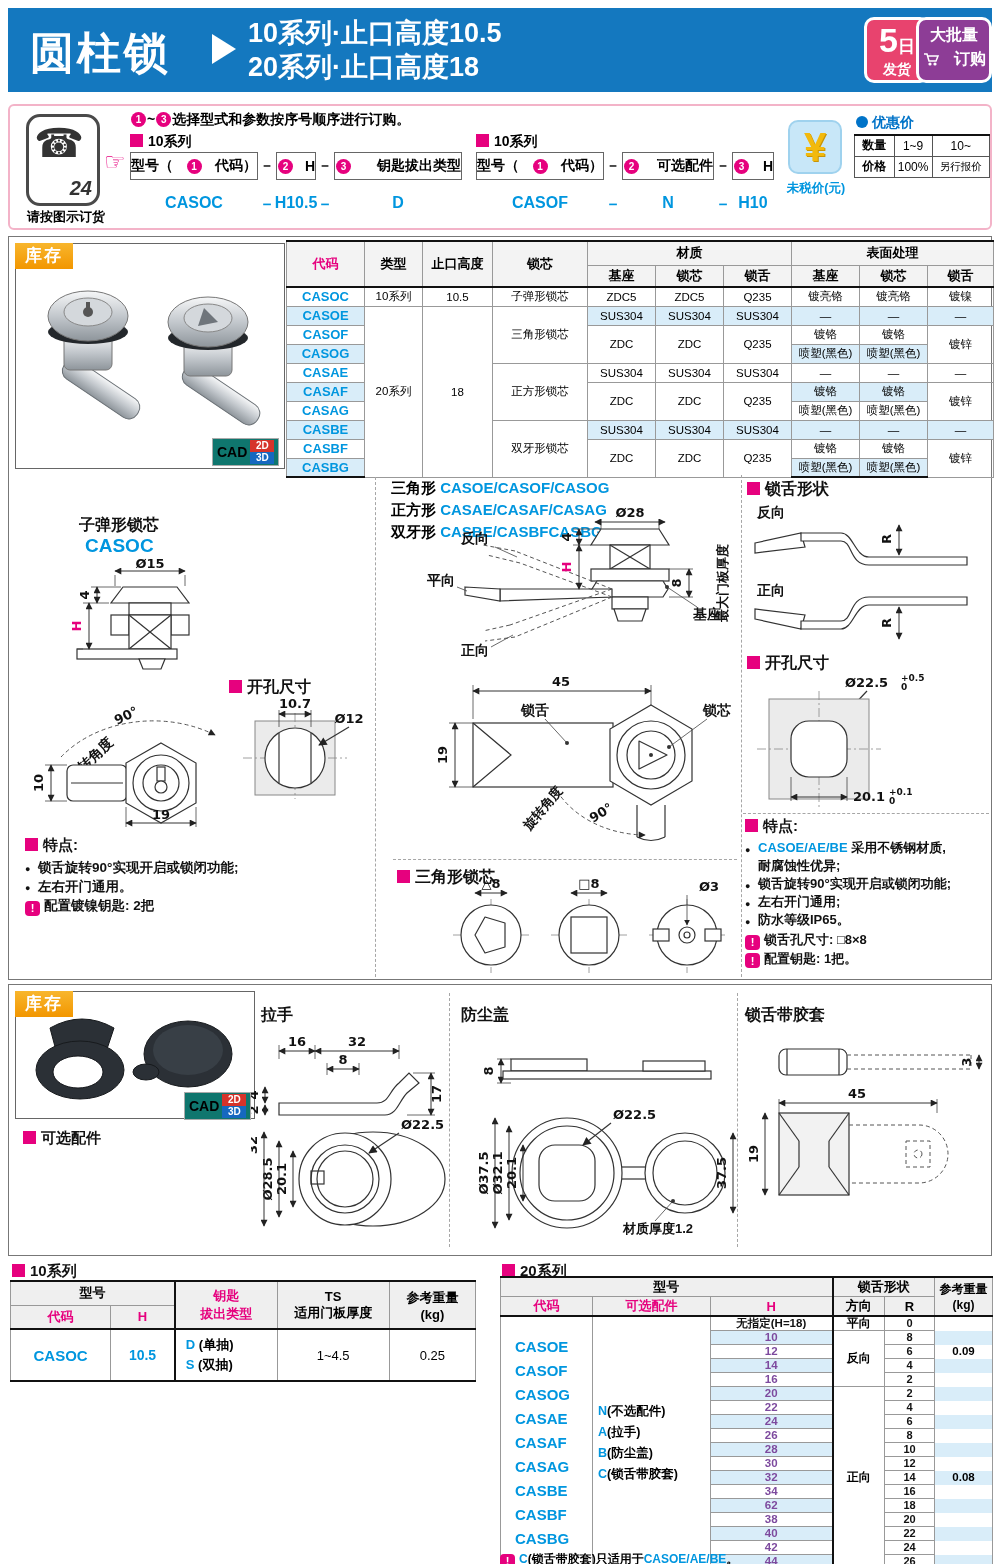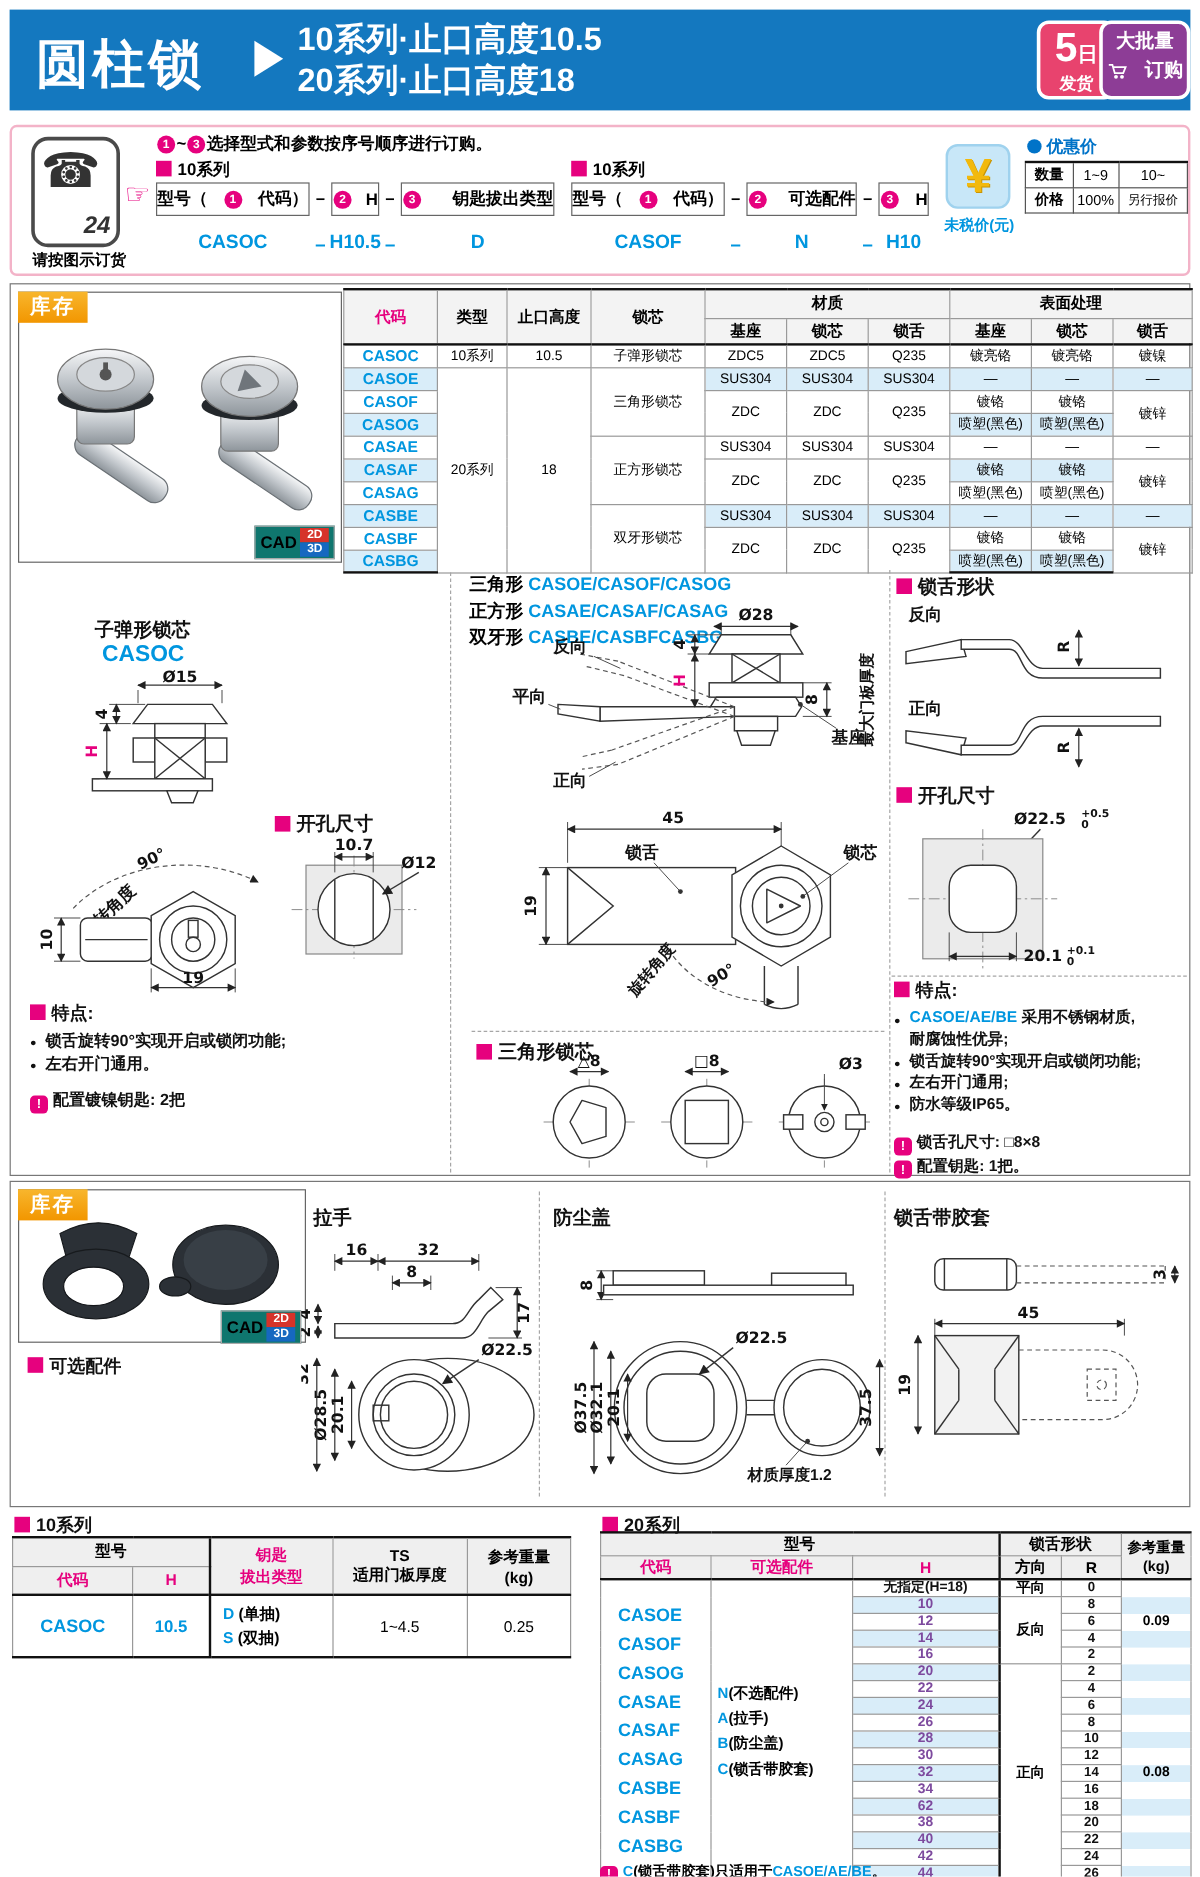--- a/index.html
+++ b/index.html
@@ -443,21 +443,21 @@
       <line class="dim" x1="46" y1="17" x2="78" y2="17" marker-start="url(#aE)" marker-end="url(#aE)"></line>
       <text class="dt" x="62" y="11" text-anchor="middle">10.7</text>
       <line class="ln" x1="116" y1="30" x2="86" y2="48" marker-end="url(#aE)"></line>
       <text class="dt" x="116" y="26" text-anchor="middle">Ø12</text>
     </svg>
 
     <div class="feat" style="left:16px;top:598px;width:350px">
       <div class="ttl"><span class="sq"></span><span>特点:</span></div>
       <div class="bul b">锁舌旋转90°实现开启或锁闭功能;</div>
       <div class="bul b">左右开门通用。</div>
-      <div class="b" style="margin-top:11px"><span class="noteic"></span><span>配置镀镍钥匙: 2把</span></div>
+      <div class="b" style="margin-top:0"><span class="noteic"></span><span>配置镀镍钥匙: 2把</span></div>
     </div>
 
     <div class="abs" style="left:382px;top:240px;font-size:15px;font-weight:bold;line-height:22px">
       <div><span>三角形</span> <span class="blue">CASOE/CASOF/CASOG</span></div>
       <div><span>正方形</span> <span class="blue">CASAE/CASAF/CASAG</span></div>
       <div><span>双牙形</span> <span class="blue">CASBE/CASBFCASBG</span></div>
     </div>
 
     <svg class="abs" style="left:396px;top:266px" width="345" height="160" viewBox="0 0 345 160">
       <line class="ext" x1="196" y1="26" x2="196" y2="16"></line>
@@ -585,21 +585,21 @@
       <text class="ds" x="140" y="135">0</text>
     </svg>
 
     <div class="feat" style="left:736px;top:580px;width:246px;line-height:18px;font-size:13px">
       <div class="ttl"><span class="sq"></span><span>特点:</span></div>
       <div class="bul b"><span class="blue">CASOE/AE/BE</span><span> 采用不锈钢材质,</span></div>
       <div class="b" style="padding-left:13px">耐腐蚀性优异;</div>
       <div class="bul b">锁舌旋转90°实现开启或锁闭功能;</div>
       <div class="bul b">左右开门通用;</div>
       <div class="bul b">防水等级IP65。</div>
-      <div class="b" style="margin-top:14px"><span class="noteic"></span><span>锁舌孔尺寸: □8×8</span></div>
+      <div class="b" style="margin-top:2px"><span class="noteic"></span><span>锁舌孔尺寸: □8×8</span></div>
       <div class="b"><span class="noteic"></span><span>配置钥匙: 1把。</span></div>
     </div>
   </div>
 
   <div class="acc-box abs">
     <div class="photo" style="left:6px;top:6px;width:240px;height:128px">
       <svg width="238" height="104" viewBox="0 0 238 104" style="position:absolute;left:0;top:14px">
         <path d="M34,22 Q66,4 98,22 L88,52 Q64,40 42,52 Z" fill="#2b3036" stroke="#171a1d"></path>
         <ellipse cx="64" cy="64" rx="44" ry="29" fill="#2b3036" stroke="#171a1d"></ellipse>
         <ellipse cx="62" cy="66" rx="25" ry="16" fill="#fff" stroke="#14161a"></ellipse>

